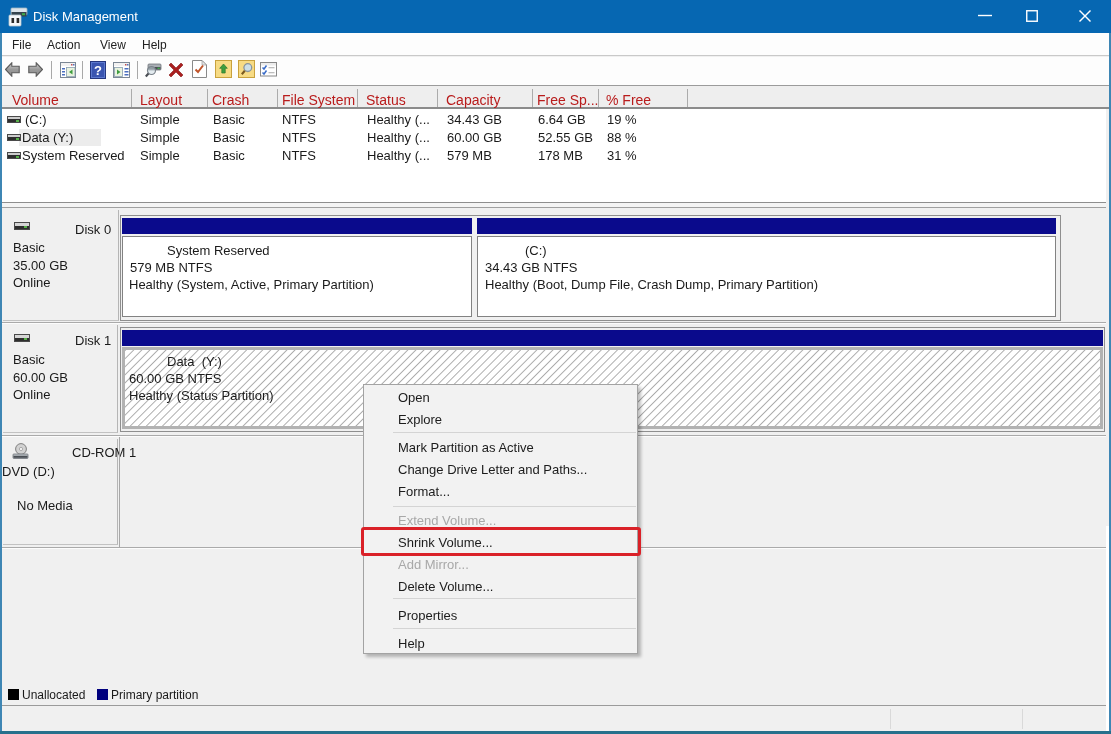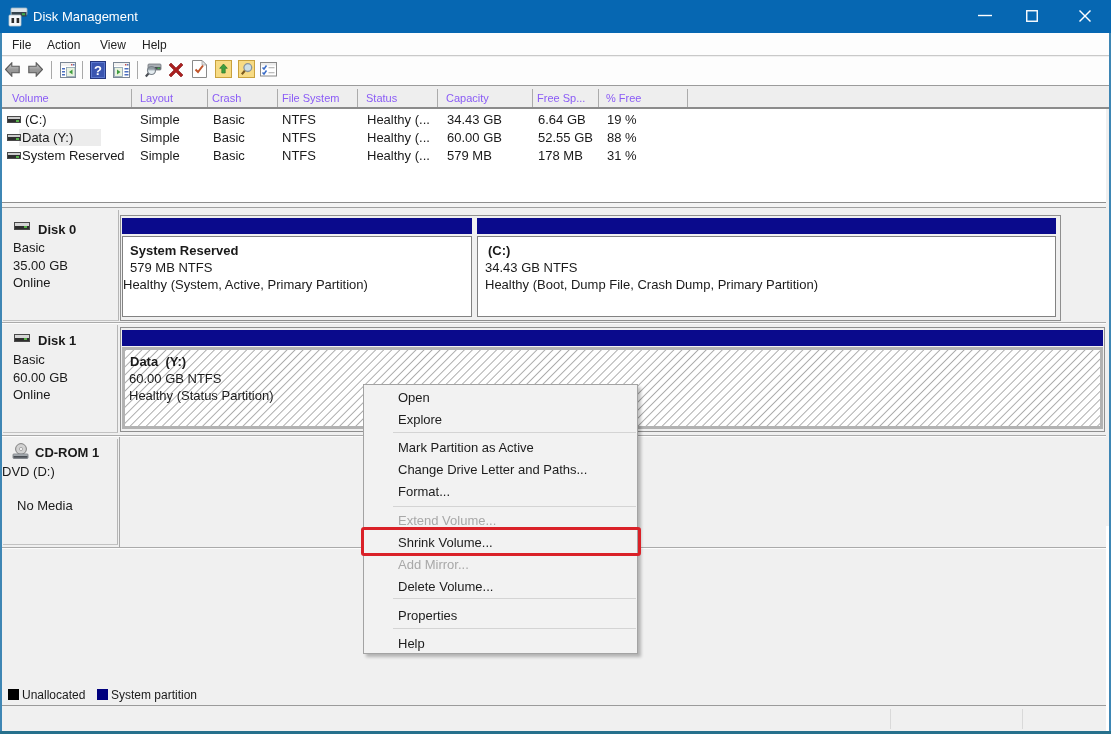--- a/index.html
+++ b/index.html
@@ -9,34 +9,34 @@
 #title{left:0;top:0;width:1111px;height:33px;background:#0667b2;}
 #titletext{left:33px;top:9px;color:#fff;font-size:13px;}
 
 #menubar{left:2px;top:33px;width:1107px;height:23px;background:#fdfdfd;border-bottom:1px solid #c9c9c9;}
 .mi{position:absolute;top:5px;font-size:12px;color:#222;}
 
 #toolbar{left:2px;top:57px;width:1107px;height:28px;background:#fdfdfd;}
 .tsep{position:absolute;top:3px;width:1px;height:18px;background:#a9a9a9;}
 
 #hdr{left:2px;top:85px;width:1107px;height:24px;background:#eeeeee;border-top:1px solid #9b9b9b;border-bottom:2px solid #8b8b8b;}
-.hc{position:absolute;top:7px;font-size:11px;color:#8b5cf6;}
+.hc{position:absolute;top:7px;font-size:14px;color:#b91c1c;}
 .hsep{position:absolute;width:1px;background:#ababab;}
 #toppane{left:2px;top:85px;width:1104px;height:117px;background:#fff;}
 .cell{position:absolute;font-size:13px;color:#1a1a1a;white-space:nowrap;}
 .vicon{position:absolute;width:14px;height:7px;background:linear-gradient(#cdcdcd 0 2px,#2e2e2e 2px 100%);border:1px solid #4a4a4a;}
 .vicon::after{content:"";position:absolute;right:1px;top:2.5px;width:3px;height:2px;background:#57b149;}
 .dicon::after{content:"";position:absolute;right:2px;top:3px;width:3px;height:2px;background:#57b149;}
 
 
 #lower{left:2px;top:203px;width:1104px;height:528px;background:#f0f0f0;}
 .hdiv{position:absolute;left:0;width:1104px;height:1px;background:#a3a3a3;}
 .hdivw{position:absolute;left:0;width:1104px;height:1px;background:#fcfcfc;}
 .dlabel{position:absolute;font-size:13px;color:#1a1a1a;}
-.b{font-weight:bold;}
+.b{font-weight:normal;margin-left:37px;}
 .dicon{position:absolute;width:16px;height:8px;background:linear-gradient(#d6d6d6 0 3px,#2e2e2e 3px 100%);border:1px solid #4a4a4a;}
 .band{position:absolute;border:1px solid #8f8f8f;background:#f0f0f0;}
 .pstrip{position:absolute;background:#0a0a8c;}
 .pbody{position:absolute;background:#fff;border:1px solid #828282;}
 .ptxt{position:absolute;left:8px;white-space:nowrap;font-size:13px;}
 .vline{position:absolute;width:1px;background:#a8a8a8;}
 
 #cmenu{left:363px;top:384px;width:275px;height:270px;background:#f2f2f2;border:1px solid #a3a3a3;box-shadow:3px 3px 3px rgba(0,0,0,0.25);}
 .mitem{position:absolute;left:35px;font-size:13px;color:#1c1c1c;white-space:nowrap;}
 .mgray{color:#a8a8a8;}
@@ -222,21 +222,21 @@
 <div class="dicon" style="left:14px;top:222px"></div>
 <div class="dlabel b" style="left:38px;top:222px;font-size:13px">Disk 0</div>
 <div class="dlabel" style="left:13px;top:240px">Basic</div>
 <div class="dlabel" style="left:13px;top:258px">35.00 GB</div>
 <div class="dlabel" style="left:13px;top:275px">Online</div>
 <div class="band" style="left:120px;top:215px;width:941px;height:106px"></div>
 <div class="pstrip" style="left:122px;top:218px;width:350px;height:16px"></div>
 <div class="pbody" style="left:122px;top:236px;width:350px;height:81px"></div>
 <div class="ptxt b" style="left:130px;top:243px">System Reserved</div>
 <div class="ptxt" style="left:130px;top:260px">579 MB NTFS</div>
-<div class="ptxt" style="left:123px;top:277px">Healthy (System, Active, Primary Partition)</div>
+<div class="ptxt" style="left:129px;top:277px">Healthy (System, Active, Primary Partition)</div>
 <div class="pstrip" style="left:477px;top:218px;width:579px;height:16px"></div>
 <div class="pbody" style="left:477px;top:236px;width:579px;height:81px"></div>
 <div class="ptxt b" style="left:488px;top:243px">(C:)</div>
 <div class="ptxt" style="left:485px;top:260px">34.43 GB NTFS</div>
 <div class="ptxt" style="left:485px;top:277px">Healthy (Boot, Dump File, Crash Dump, Primary Partition)</div>
 
 <div class="hdiv" style="left:2px;top:322px;background:#aaaaaa"></div>
 <div class="hdivw" style="left:2px;top:323px"></div>
 
 <div class="abs" style="left:3px;top:325px;width:115px;height:108px;background:#f0f0f0;border-right:1px solid #b5b5b5;border-bottom:1px solid #c2c2c2"></div>
@@ -278,21 +278,21 @@
 <div class="vline" style="left:119px;top:437px;height:110px"></div>
 
 <div class="hdiv" style="left:2px;top:547px;background:#aaaaaa"></div>
 <div class="hdivw" style="left:2px;top:548px"></div>
 </div>
 
 <div class="abs" id="legend"></div>
 <div class="sq abs" style="left:8px;top:689px;background:#000"></div>
 <div class="cell" style="left:22px;top:688px;font-size:12px">Unallocated</div>
 <div class="sq abs" style="left:97px;top:689px;background:#00007e"></div>
-<div class="cell" style="left:111px;top:688px;font-size:12px">System partition</div>
+<div class="cell" style="left:111px;top:688px;font-size:12px">Primary partition</div>
 <div class="abs" id="status"></div>
 <div class="ssep" style="left:890px;top:709px"></div>
 <div class="ssep" style="left:1022px;top:709px"></div>
 
 <div class="abs" id="cmenu"></div>
 <div id="menuitems">
 <div class="mitem" style="left:398px;top:390px">Open</div>
 <div class="mitem" style="left:398px;top:412px">Explore</div>
 <div class="msep" style="left:393px;top:432px;width:243px"></div>
 <div class="mitem" style="left:398px;top:440px">Mark Partition as Active</div>

